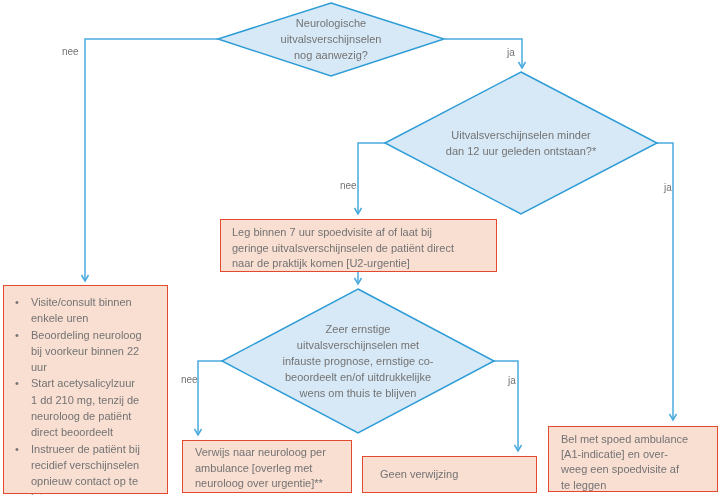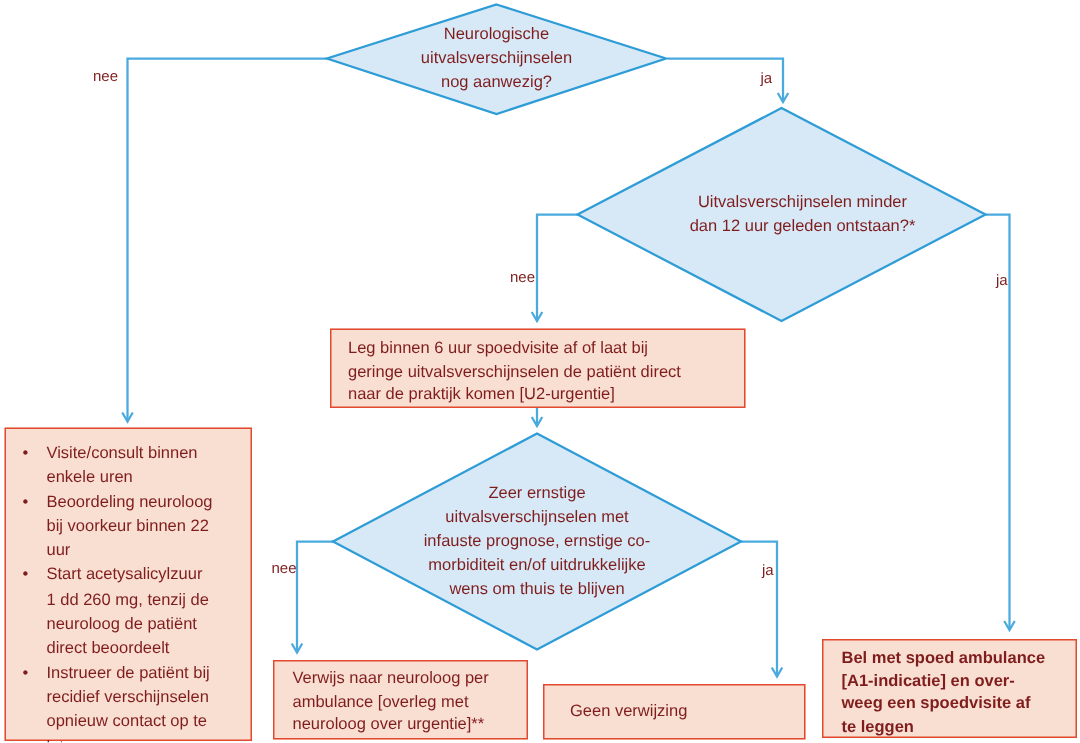--- a/index.html
+++ b/index.html
@@ -1,20 +1,20 @@
 <!DOCTYPE html>
 <html><head>
 <meta charset="utf-8">
 <style>
   html,body{margin:0;padding:0;background:#ffffff;}
   .canvas{
     position:relative;
     width:720px;height:495px;
     font-family:"Liberation Sans", sans-serif;
-    color:#7f1d1d;
+    color:#737373;
     overflow:hidden;
     background:#ffffff;
   }
   .wires{position:absolute;left:0;top:0;}
   .wire{fill:none;stroke:#4aaade;stroke-width:1.5;}
   .diamond{fill:#d7e9f7;stroke:#2e9cd6;stroke-width:1.5;}
   .node-text{
     position:absolute;
     font-size:11px;line-height:16px;
     text-align:center;
@@ -69,70 +69,70 @@
 
     <polygon class="diamond" points="331,3 444,39 331,76 218,39"></polygon>
     <polygon class="diamond" points="521,72 657,143 521,214 385,143"></polygon>
     <polygon class="diamond" points="358,289 494,361 358,433 222,361"></polygon>
   </svg>
 
   <div class="node-text" style="left:241px;top:15px;width:180px;">Neurologische
 uitvalsverschijnselen
 nog aanwezig?</div>
 
-  <div class="node-text" style="left:445px;top:127px;width:180px;">Uitvalsverschijnselen minder
+  <div class="node-text" style="left:431px;top:127px;width:180px;">Uitvalsverschijnselen minder
 dan 12 uur geleden ontstaan?*</div>
 
   <div class="node-text" style="left:263px;top:321px;width:190px;">Zeer ernstige
 uitvalsverschijnselen met
 infauste prognose, ernstige co-
-morbiditeit en/of uitdrukkelijke
+beoordeelt en/of uitdrukkelijke
 wens om thuis te blijven</div>
 
   <div class="edge-label" style="left:62px;top:46px;">nee</div>
   <div class="edge-label" style="left:507px;top:47px;">ja</div>
   <div class="edge-label" style="left:340px;top:180px;">nee</div>
   <div class="edge-label" style="left:664px;top:182px;">ja</div>
   <div class="edge-label" style="left:181px;top:374px;">nee</div>
   <div class="edge-label" style="left:508px;top:375px;">ja</div>
 
   <div class="action" style="left:3px;top:285px;width:165px;height:209px;">
     <ul class="bullets">
       <li>Visite/consult binnen
 enkele uren</li>
       <li>Beoordeling neuroloog
 bij voorkeur binnen 22
 uur</li>
       <li>Start acetysalicylzuur
-1 dd 260 mg, tenzij de
+1 dd 210 mg, tenzij de
 neuroloog de patiënt
 direct beoordeelt</li>
       <li>Instrueer de patiënt bij
 recidief verschijnselen
 opnieuw contact op te
 laten nemen</li>
     </ul>
   </div>
 
   <div class="action" style="left:220px;top:219px;width:277px;height:53px;padding:5px 8px 0 11px;">
-    <div class="txt">Leg binnen 6 uur spoedvisite af of laat bij
+    <div class="txt">Leg binnen 7 uur spoedvisite af of laat bij
 geringe uitvalsverschijnselen de patiënt direct
 naar de praktijk komen [U2-urgentie]</div>
   </div>
 
   <div class="action" style="left:182px;top:440px;width:170px;height:53px;padding:4px 4px 0 12px;">
     <div class="txt">Verwijs naar neuroloog per
 ambulance [overleg met
 neuroloog over urgentie]**</div>
   </div>
 
   <div class="action" style="left:362px;top:456px;width:175px;height:37px;display:flex;align-items:center;padding-left:17px;">
     <div class="txt">Geen verwijzing</div>
   </div>
 
-  <div class="action" style="left:548px;top:426px;width:170px;height:66px;padding:5px 4px 0 12px;line-height:15.2px;font-weight:bold;">
+  <div class="action" style="left:548px;top:426px;width:170px;height:66px;padding:5px 4px 0 12px;line-height:15.2px;">
     <div class="txt">Bel met spoed ambulance
 [A1-indicatie] en over-
 weeg een spoedvisite af
 te leggen</div>
   </div>
 
 </div>
 
 </body></html>

